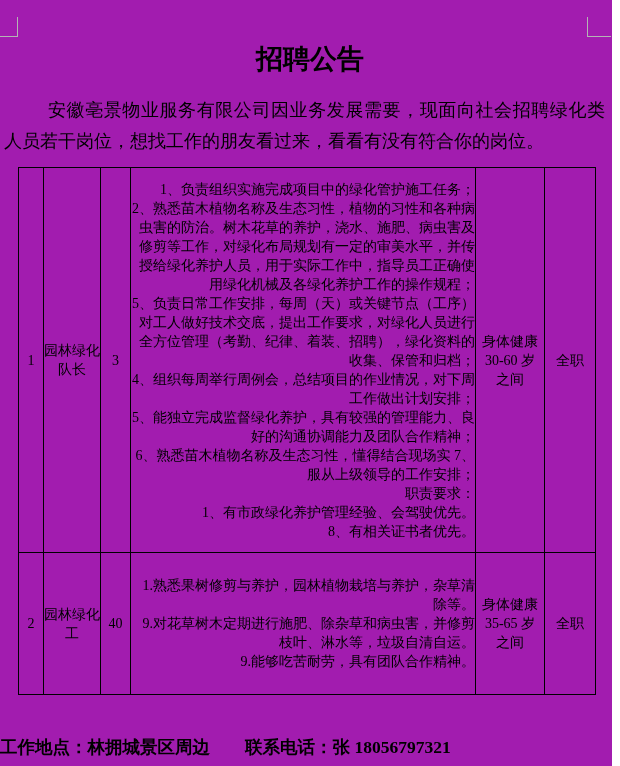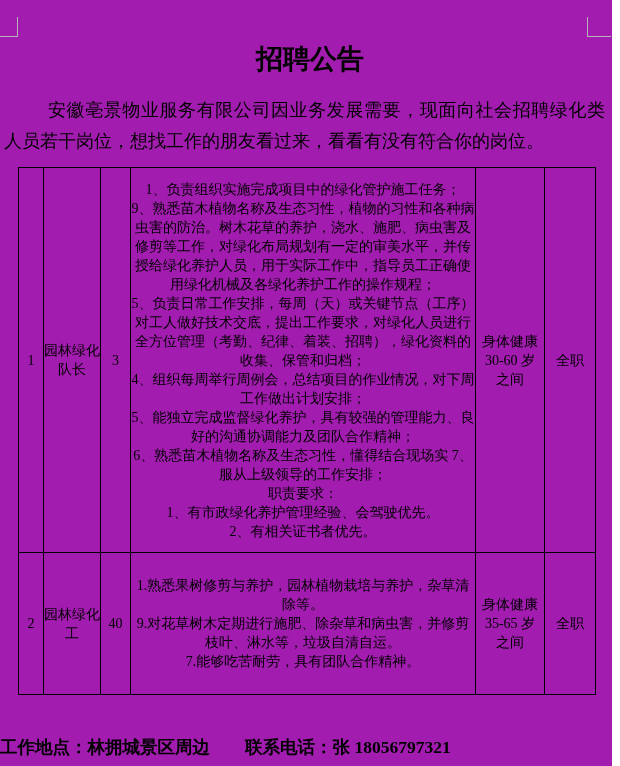--- a/index.html
+++ b/index.html
@@ -36,21 +36,21 @@
   .jobtable th, .jobtable td {
     border: 1px solid #000000; padding: 0; font-weight: normal;
     overflow: hidden;
   }
   .jobtable th { text-align: center; vertical-align: middle; line-height: 17px; padding: 1px; }
   .r-head { height: 38px; }
   .r-1 { height: 385px; }
   .r-2 { height: 142px; }
   .c-center { text-align: center; vertical-align: middle; }
   .c-age { white-space: pre-line; line-height: 19px; }
-  .c-req { text-align: center; vertical-align: middle; padding: 2px 3px 2px 4px; }
+  .c-req { text-align: right; vertical-align: middle; padding: 2px 3px 2px 4px; }
   .req-item { margin: 0; }
 
   .footer {
     position: absolute; left: 0; top: 736px; width: 620px; margin: 0;
     font-size: 17.5px; font-weight: bold; line-height: 22px;
   }
 </style>
 </head>
 <body>
 
@@ -75,43 +75,43 @@
       <col style="width:51px">
     </colgroup>
     <tbody>
 
     <tr class="r-1">
       <td class="c-center">1</td>
       <td class="c-center">园林绿化队长</td>
       <td class="c-center">3</td>
       <td class="c-req">
         <div class="req-item">1、负责组织实施完成项目中的绿化管护施工任务；</div>
-        <div class="req-item">9、熟悉苗木植物名称及生态习性，植物的习性和各种病虫害的防治。树木花草的养护，浇水、施肥、病虫害及修剪等工作，对绿化布局规划有一定的审美水平，并传授给绿化养护人员，用于实际工作中，指导员工正确使用绿化机械及各绿化养护工作的操作规程；</div>
+        <div class="req-item">2、熟悉苗木植物名称及生态习性，植物的习性和各种病虫害的防治。树木花草的养护，浇水、施肥、病虫害及修剪等工作，对绿化布局规划有一定的审美水平，并传授给绿化养护人员，用于实际工作中，指导员工正确使用绿化机械及各绿化养护工作的操作规程；</div>
         <div class="req-item">5、负责日常工作安排，每周（天）或关键节点（工序）对工人做好技术交底，提出工作要求，对绿化人员进行全方位管理（考勤、纪律、着装、招聘），绿化资料的收集、保管和归档；</div>
         <div class="req-item">4、组织每周举行周例会，总结项目的作业情况，对下周工作做出计划安排；</div>
         <div class="req-item">5、能独立完成监督绿化养护，具有较强的管理能力、良好的沟通协调能力及团队合作精神；</div>
         <div class="req-item">6、熟悉苗木植物名称及生态习性，懂得结合现场实 7、服从上级领导的工作安排；</div>
         <div class="req-item">职责要求：</div>
         <div class="req-item">1、有市政绿化养护管理经验、会驾驶优先。</div>
-        <div class="req-item">2、有相关证书者优先。</div>
+        <div class="req-item">8、有相关证书者优先。</div>
       </td>
       <td class="c-center c-age">身体健康
 30-60 岁
 之间</td>
       <td class="c-center">全职</td>
     </tr>
 
     <tr class="r-2">
       <td class="c-center">2</td>
       <td class="c-center">园林绿化工</td>
       <td class="c-center">40</td>
       <td class="c-req">
         <div class="req-item">1.熟悉果树修剪与养护，园林植物栽培与养护，杂草清除等。</div>
         <div class="req-item">9.对花草树木定期进行施肥、除杂草和病虫害，并修剪枝叶、淋水等，垃圾自清自运。</div>
-        <div class="req-item">7.能够吃苦耐劳，具有团队合作精神。</div>
+        <div class="req-item">9.能够吃苦耐劳，具有团队合作精神。</div>
       </td>
       <td class="c-center c-age">身体健康
 35-65 岁
 之间</td>
       <td class="c-center">全职</td>
     </tr>
   </tbody>
     </table>
 
   <p class="footer">工作地点：林拥城景区周边　　联系电话：张 18056797321</p>

